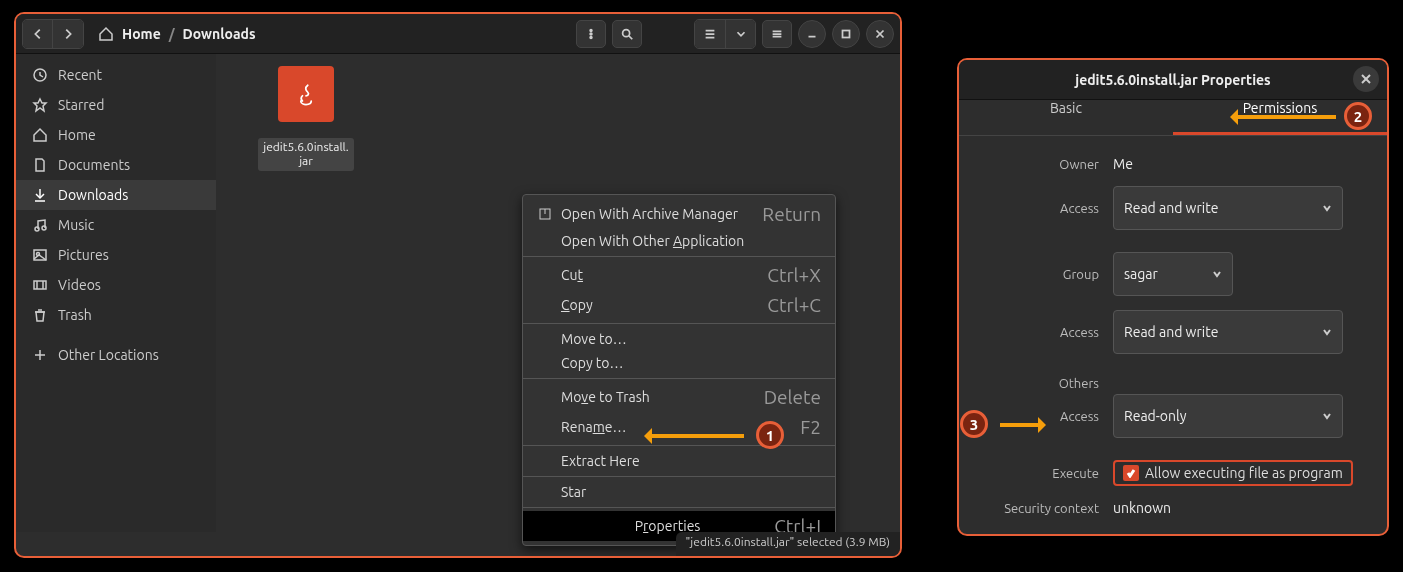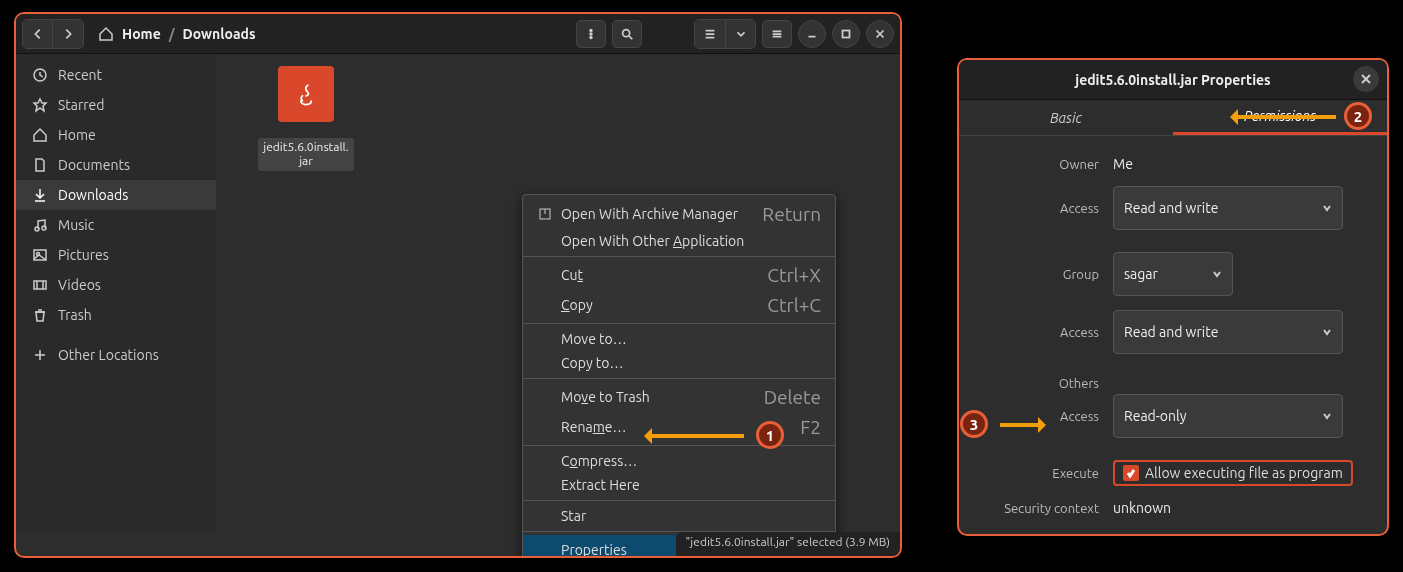--- a/index.html
+++ b/index.html
@@ -93,41 +93,41 @@
   position: absolute; left: 306px; top: 140px;
   width: 314px; background: #333;
   border: 1px solid #555; border-radius: 4px;
   box-shadow: 0 4px 12px rgba(0,0,0,.6);
   padding: 4px 0;
 }
 .ctx-item {
   display: flex; align-items: center;
   padding: 4px 14px; color: #ddd; font-size: 14px;
 }
-.ctx-item.hov { background: #0c4a6e; }
+.ctx-item.hov { background: #000000; text-align: center; }
 .ctx-item .lbl { flex: 1; }
 .ctx-item .accel { color: #999; font-size: 19px; }
 .ctx-item .micon { width: 16px; height: 16px; margin-right: 8px; }
 .ctx-item.indent { padding-left: 38px; }
 .ctx-sep { height: 1px; background: #555; margin: 3px 0; }
 .underline { text-decoration: underline; text-decoration-thickness: 1px; }
 
 
 .prop-header {
   height: 40px; background: #222; display: flex; align-items: center;
   justify-content: center; position: relative; border-bottom: 1px solid #111;
 }
 .prop-header .title { color: #eee; font-weight: 600; font-size: 14px; }
 .prop-header .close {
   position: absolute; right: 8px; top: 6px;
   width: 26px; height: 26px; border-radius: 50%;
   background: #3a3a3a; display: flex; align-items: center; justify-content: center;
 }
 .prop-tabs { display: flex; height: 36px; border-bottom: 1px solid #444; }
-.prop-tab { flex: 1; display: flex; align-items: center; justify-content: center; color: #ccc; font-style: italic; }
+.prop-tab { flex: 1; display: flex; justify-content: center; color: #ccc; }
 .prop-tab.active { border-bottom: 3px solid #d9482b; color: #fff; }
 .prop-body { padding: 20px 24px; }
 .prop-row { display: flex; align-items: center; margin-bottom: 14px; gap: 14px; }
 .prop-row .plabel { width: 116px; text-align: right; color: #bbb; font-size: 13px; }
 .prop-row .pval { color: #eee; }
 .pselect {
   width: 230px; height: 44px; background: #3a3a3a;
   border: 1px solid #555; border-radius: 4px;
   display: flex; align-items: center; justify-content: space-between;
   padding: 0 10px; color: #eee;
@@ -362,23 +362,20 @@
         <div class="ctx-item indent">
             <span class="lbl">Mo<span class="underline">v</span>e to Trash</span>
             <span class="accel">Delete</span>
           </div>
         <div class="ctx-item indent">
             <span class="lbl">Rena<span class="underline">m</span>e…</span>
             <span class="accel">F2</span>
           </div>
         <div class="ctx-sep"></div>
         <div class="ctx-item indent">
-            <span class="lbl">C<span class="underline">o</span>mpress…</span>
-          </div>
-        <div class="ctx-item indent">
             <span class="lbl">Extract Here</span>
           </div>
         <div class="ctx-sep"></div>
         <div class="ctx-item indent">
             <span class="lbl">Star</span>
           </div>
         <div class="ctx-sep"></div>
         <div class="ctx-item indent hov">
             <span class="lbl">P<span class="underline">r</span>operties</span>
             <span class="accel">Ctrl+I</span>

